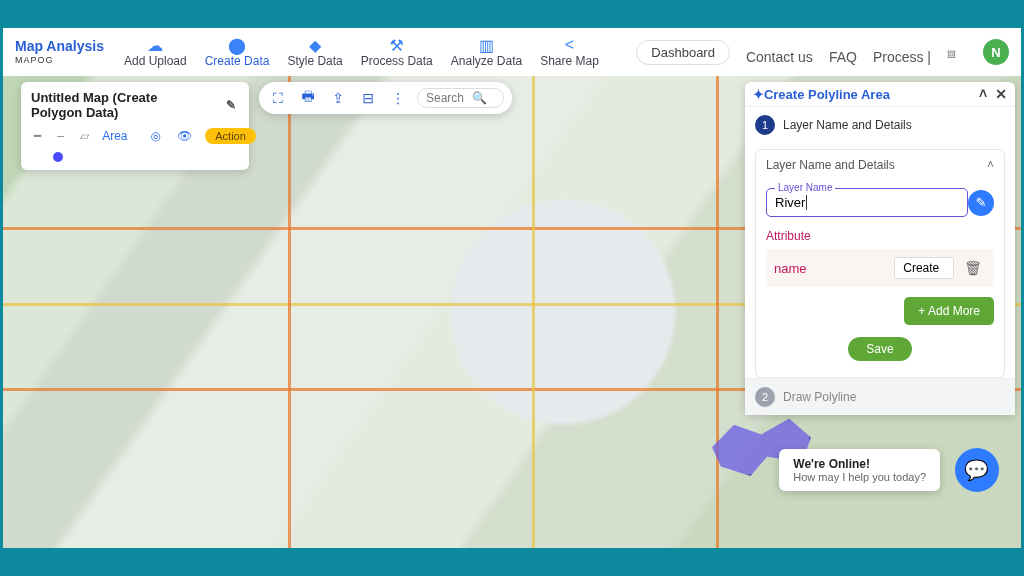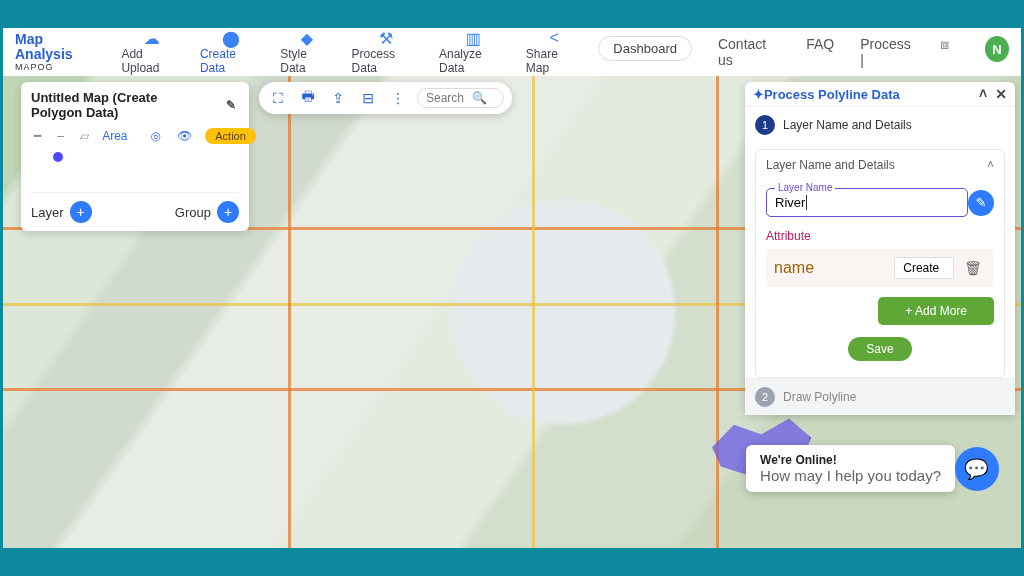--- a/index.html
+++ b/index.html
@@ -5,21 +5,21 @@
 *{box-sizing:border-box;margin:0;padding:0;font-family:-apple-system,BlinkMacSystemFont,'Segoe UI',Arial,sans-serif}
 body{width:1024px;height:576px;overflow:hidden;background:#0e8a9e;display:flex;flex-direction:column;position:relative}
 .topbar{background:#fff;height:48px;display:flex;align-items:center;padding:0 12px;gap:4px;margin:28px 3px 0 3px}
 .logo{font-weight:700;color:#2a5fd6;font-size:14px;line-height:1.1}
 .logo-sub{font-size:9px;color:#333;letter-spacing:1px}
 .nav-items{display:flex;gap:2px;margin-left:8px}
 .nav-item{display:flex;flex-direction:column;align-items:center;padding:2px 8px;cursor:pointer;font-size:12px;color:#445}
 .nav-icon{color:#3b82f6;font-size:16px;height:18px;display:flex;align-items:center}
 .nav-item.active .nav-label{color:#2a5fd6}
 .spacer{flex:1}
-.right-actions{display:flex;align-items:flex-start;gap:26px;font-size:14px;color:#555}
+.right-actions{display:flex;align-items:flex-end;gap:16px;font-size:14px;color:#555}
 .dash-btn{border:1px solid #ddd;padding:4px 14px;border-radius:14px;background:#fff;font-size:13px;color:#444;cursor:pointer}
 .avatar{width:26px;height:26px;border-radius:50%;background:#4caf50;color:#fff;display:flex;align-items:center;justify-content:center;font-size:13px;font-weight:600}
 .cube-ico{width:20px;height:20px;color:#777}
 .map-wrap{flex:1;position:relative;margin:0 3px 28px 3px;background:linear-gradient(135deg,#c9dbc4,#dce5d0);overflow:hidden}
 .map-bg{position:absolute;inset:0;background:
  radial-gradient(circle at 55% 50%,#e0e6e8 0,#e0e6e8 18%,transparent 19%),
  linear-gradient(125deg,#b9d4b0 0 6%,#d8e3d2 7% 18%,#ccd7c8 19% 28%,#e2e8e0 29% 44%,#dee6d9 45% 58%,#cfdac7 59% 74%,#c4d4b8 75% 100%);
  filter:saturate(.9) brightness(1.02)}
 .road{position:absolute;background:#e77b2c;opacity:.75}
 .road.h{height:3px;width:100%}
@@ -50,30 +50,30 @@
 .step-num{width:20px;height:20px;border-radius:50%;background:#1e3a8a;color:#fff;display:flex;align-items:center;justify-content:center;font-size:11px;margin-right:8px}
 .section{margin:6px 10px 0;border:1px solid #e5e7eb;border-radius:6px}
 .sec-head{display:flex;align-items:center;justify-content:space-between;padding:8px 10px;font-size:12px;color:#555;cursor:pointer}
 .sec-body{padding:8px 10px 12px}
 .field-wrap{display:flex;align-items:center;}
 .layer-input{flex:1;border:1.5px solid #6b4ed6;border-radius:5px;padding:6px 8px;font-size:13px;position:relative}
 .layer-input legend{font-size:10px;color:#6b4ed6;padding:0 3px;position:absolute;top:-7px;left:8px;background:#fff}
 .editcircle{width:26px;height:26px;border-radius:50%;background:#2f7bff;color:#fff;display:flex;align-items:center;justify-content:center;font-size:13px;cursor:pointer}
 .attr-label{font-size:12px;color:#be185d;margin:12px 0 6px}
 .attr-row{background:#faf4f2;display:flex;align-items:center;gap:6px;padding:8px;border-radius:3px}
-.attr-row .n{flex:1;font-size:16px;color:#a16207}
+.attr-row .n{flex:1;font-size:13px;color:#be185d}
 .attr-row .t{background:#fff;border:1px solid #ddd;padding:3px 8px;font-size:12px;border-radius:3px;min-width:60px}
 .trash{color:#666;font-size:14px;cursor:pointer;padding:0 4px}
-.addmore{margin:10px 0 0 auto;display:block;background:#5fa838;color:#fff;border:none;padding:7px 27px;border-radius:5px;font-size:12px;cursor:pointer}
+.addmore{margin:10px 0 0 auto;display:block;background:#5fa838;color:#fff;border:none;padding:7px 14px;border-radius:5px;font-size:12px;cursor:pointer}
 .savebtn{margin:12px auto 4px;display:block;background:#5fa838;color:#fff;border:none;padding:5px 18px;border-radius:13px;font-size:12px;cursor:pointer}
 .step2{background:#f3f4f6;color:#888}
-.chat{position:absolute;bottom:56px;right:22px;display:flex;align-items:center;gap:0}
+.chat{position:absolute;bottom:56px;right:22px;display:flex;align-items:center;gap:15px}
 .chat-box{background:#fff;padding:8px 14px;border-radius:6px;box-shadow:0 2px 8px rgba(0,0,0,.2);font-size:12px}
 .chat-box .t1{font-weight:600;color:#222}
-.chat-box .t2{color:#666;font-size:15px}
+.chat-box .t2{color:#666;font-size:11px}
 .chat-bubble{width:44px;height:44px;border-radius:50%;background:#2f7bff;color:#fff;display:flex;align-items:center;justify-content:center;font-size:20px;cursor:pointer}
 .poly{position:absolute;bottom:72px;right:210px;width:110px;height:64px;background:#6b5be6;opacity:.75;clip-path:polygon(10% 55%,30% 20%,55% 35%,80% 10%,100% 40%,92% 78%,60% 70%,45% 100%,18% 85%);border:2px solid #3a2fb0}
 .ico-sm{color:#888;font-size:12px;margin:0 3px;cursor:pointer}
 .eye{color:#2a6df5}
 .pencil{color:#555}
 .caret{font-size:12px;color:#777}
 </style>
 </head>
 <body>
 
@@ -137,24 +137,20 @@
       <span class="ico-sm">━</span>
       <span class="ico-sm">–</span>
       <span class="ico-sm">▱</span>
       <span class="area-link">Area</span>
       <span style="flex:1"></span>
       <span class="ico-sm eye">◎</span>
       <span class="ico-sm eye">👁</span>
       <span class="action-pill">Action</span>
     </div>
     <div class="lp-dot"></div>
-    <div class="lp-foot">
-      <span><span>Layer</span><span class="addbtn">+</span></span>
-      <span><span>Group</span><span class="addbtn">+</span></span>
-    </div>
   </div>
 
   <div class="panel toolbar">
     <span class="tb-ico">⛶</span>
     <span class="tb-ico">🖶</span>
     <span class="tb-ico">⇪</span>
     <span class="tb-ico">⊟</span>
     <span class="tb-ico">⋮</span>
     <div class="search">
       <span>Search</span>
@@ -171,21 +167,21 @@
   <div class="maptype">
     <div>Map Type</div>
     <div class="mt-thumb"></div>
   </div>
 
   <div class="poly"></div>
 
   <div class="panel rightpanel">
     <div class="rp-head">
       <span>✦</span>
-      <span>Process Polyline Data</span>
+      <span>Create Polyline Area</span>
       <span class="icons">
         <span>˄</span>
         <span>✕</span>
       </span>
     </div>
     <div class="step-row">
       <span class="step-num">1</span>
       <span>Layer Name and Details</span>
     </div>
     <div class="section">

